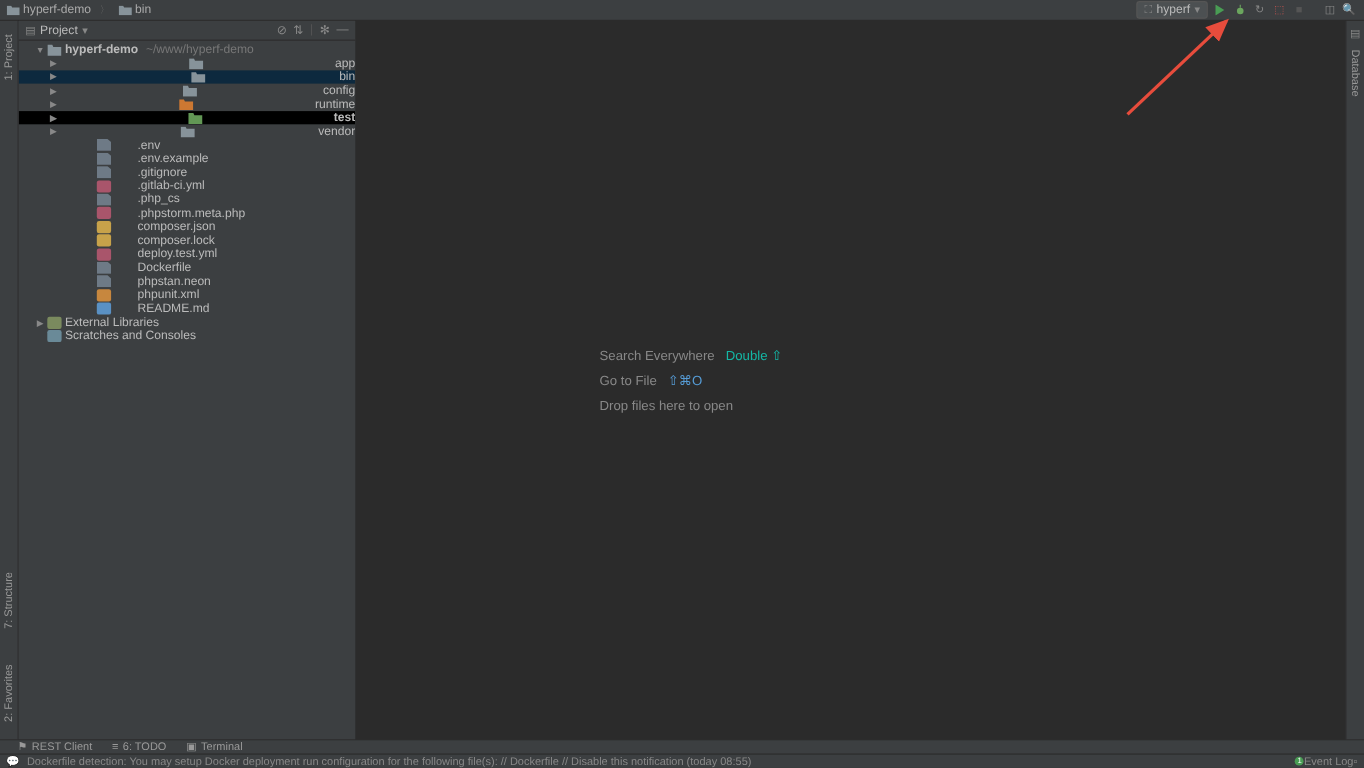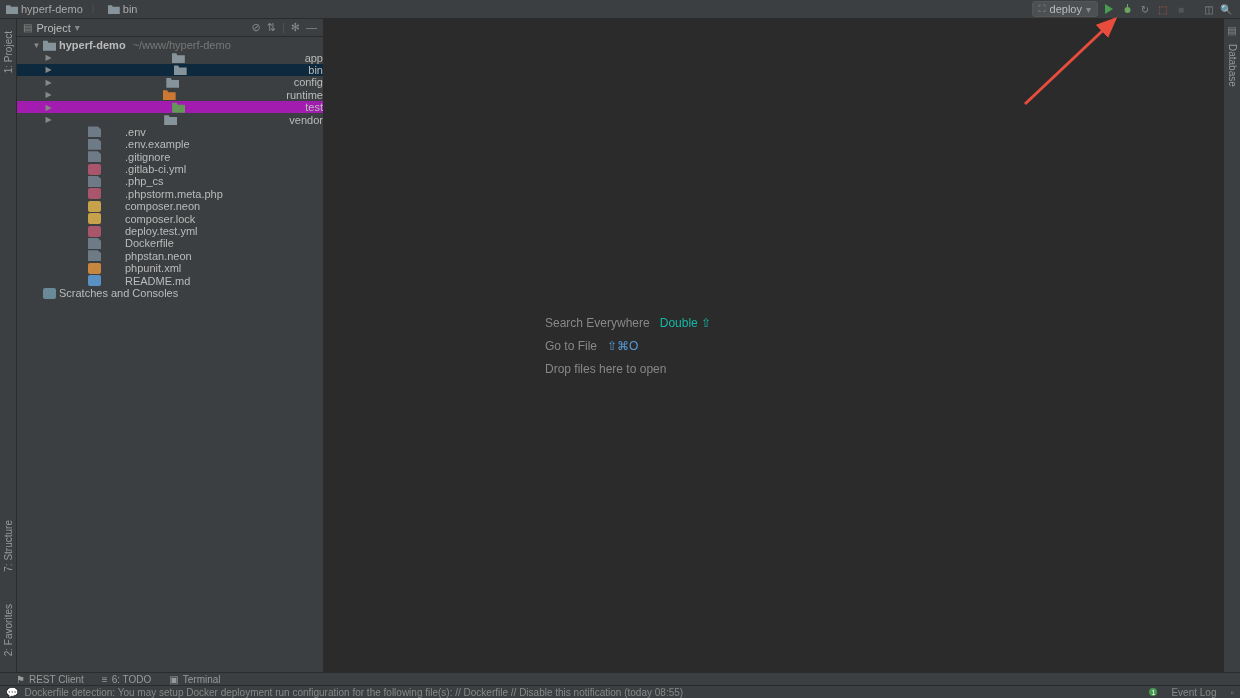--- a/index.html
+++ b/index.html
@@ -56,21 +56,21 @@
 .panel-header .title { display: flex; align-items: center; gap: 4px; flex: 1; }
 .panel-header .actions { display: flex; gap: 6px; color: #888; }
 .tree { flex: 1; overflow: auto; padding-top: 2px; }
 .tree-row {
   height: 12.4px; display: flex; align-items: center;
   padding-left: 16px; gap: 3px; color: #bbb; white-space: nowrap;
 }
 .tree-row.d1 { padding-left: 28px; justify-content: space-between; }
 .tree-row.d2 { padding-left: 40px; gap: 24px; }
 .tree-row.selected { background: #0d293e; }
-.tree-row.highlighted { background: #a21caf; }
+.tree-row.highlighted { background: #000000; font-weight: bold; }
 .arrow { width: 7px; height: 7px; display: inline-flex; align-items: center; justify-content: center; color: #888; font-size: 8px; }
 .arrow.open::before { content: '▼'; }
 .arrow.closed::before { content: '▶'; }
 .arrow.none { visibility: hidden; }
 .node-icon { width: 13px; height: 11px; flex-shrink: 0; }
 .ic-folder { background: #87939a; clip-path: polygon(0 10%, 35% 10%, 42% 28%, 100% 28%, 100% 100%, 0 100%); }
 .ic-folder-green { background: #629755; clip-path: polygon(0 10%, 35% 10%, 42% 28%, 100% 28%, 100% 100%, 0 100%); }
 .ic-folder-red { background: #cc7832; clip-path: polygon(0 10%, 35% 10%, 42% 28%, 100% 28%, 100% 100%, 0 100%); }
 .ic-file { background: #6e7a86; clip-path: polygon(0 0, 75% 0, 100% 25%, 100% 100%, 0 100%); }
 .ic-json { background: #c7a24a; border-radius: 2px; }
@@ -98,21 +98,21 @@
   height: 13px; background: #3c3f41; border-top: 1px solid #2b2b2b;
   display: flex; align-items: center; padding: 0 16px; gap: 18px;
   font-size: 10px; color: #999;
 }
 .bottom-tool { display: flex; align-items: center; gap: 4px; }
 .status-bar {
   height: 13px; background: #3c3f41; border-top: 1px solid #2a2a2a;
   display: flex; align-items: center; padding: 0 6px; font-size: 10px; color: #888;
   justify-content: space-between;
 }
-.status-right { display: flex; align-items: center; gap: 14px; }
+.status-right { display: flex; align-items: center; gap: 0; }
 .green-dot { width: 8px; height: 8px; background: #499c54; border-radius: 50%; font-size: 7px; color: #fff; display: flex; align-items: center; justify-content: center; }
 svg.run-play { fill: #499c54; }
 svg.bug { fill: #6ba65e; }
 .arrow-annotation {
   position: absolute; top: 14px; left: 1020px; pointer-events: none; z-index: 100;
 }
 .small-icon { font-size: 10px; color: #888; }
 .bold { font-weight: bold; }
 </style>
 </head>
@@ -126,21 +126,21 @@
       </span>
       <span class="breadcrumb-sep">〉</span>
       <span class="breadcrumb-item">
         <span class="folder-icon-sm"></span>
         <span>bin</span>
       </span>
     </div>
   <div class="navbar-right">
     <div class="run-config">
       <span class="small-icon">⛶</span>
-      <span>deploy</span>
+      <span>hyperf</span>
       <span class="small-icon">▾</span>
     </div>
     <span class="toolbar-icon">
         <svg class="run-play" width="10" height="10" viewBox="0 0 10 10">
           <path d="M1 0 L9 5 L1 10 Z"></path>
         </svg>
       </span>
     <span class="toolbar-icon">
         <svg class="bug" width="11" height="11" viewBox="0 0 11 11">
           <circle cx="5.5" cy="6" r="3"></circle>
@@ -243,21 +243,21 @@
           <span class="node-label">.php_cs</span>
         </div>
         <div class="tree-row d2">
           <span class="arrow none"></span>
           <span class="node-icon ic-yml"></span>
           <span class="node-label">.phpstorm.meta.php</span>
         </div>
         <div class="tree-row d2">
           <span class="arrow none"></span>
           <span class="node-icon ic-json"></span>
-          <span class="node-label">composer.neon</span>
+          <span class="node-label">composer.json</span>
         </div>
         <div class="tree-row d2">
           <span class="arrow none"></span>
           <span class="node-icon ic-json"></span>
           <span class="node-label">composer.lock</span>
         </div>
         <div class="tree-row d2">
           <span class="arrow none"></span>
           <span class="node-icon ic-yml"></span>
           <span class="node-label">deploy.test.yml</span>
@@ -274,20 +274,25 @@
         </div>
         <div class="tree-row d2">
           <span class="arrow none"></span>
           <span class="node-icon ic-xml"></span>
           <span class="node-label">phpunit.xml</span>
         </div>
         <div class="tree-row d2">
           <span class="arrow none"></span>
           <span class="node-icon ic-md"></span>
           <span class="node-label">README.md</span>
+        </div>
+        <div class="tree-row d0">
+          <span class="arrow closed"></span>
+          <span class="node-icon ic-lib"></span>
+          <span class="node-label">External Libraries</span>
         </div>
         <div class="tree-row d0">
           <span class="arrow none"></span>
           <span class="node-icon ic-scratch"></span>
           <span class="node-label">Scratches and Consoles</span>
         </div>
       </div>
   </div>
 
   <div class="editor-area">

